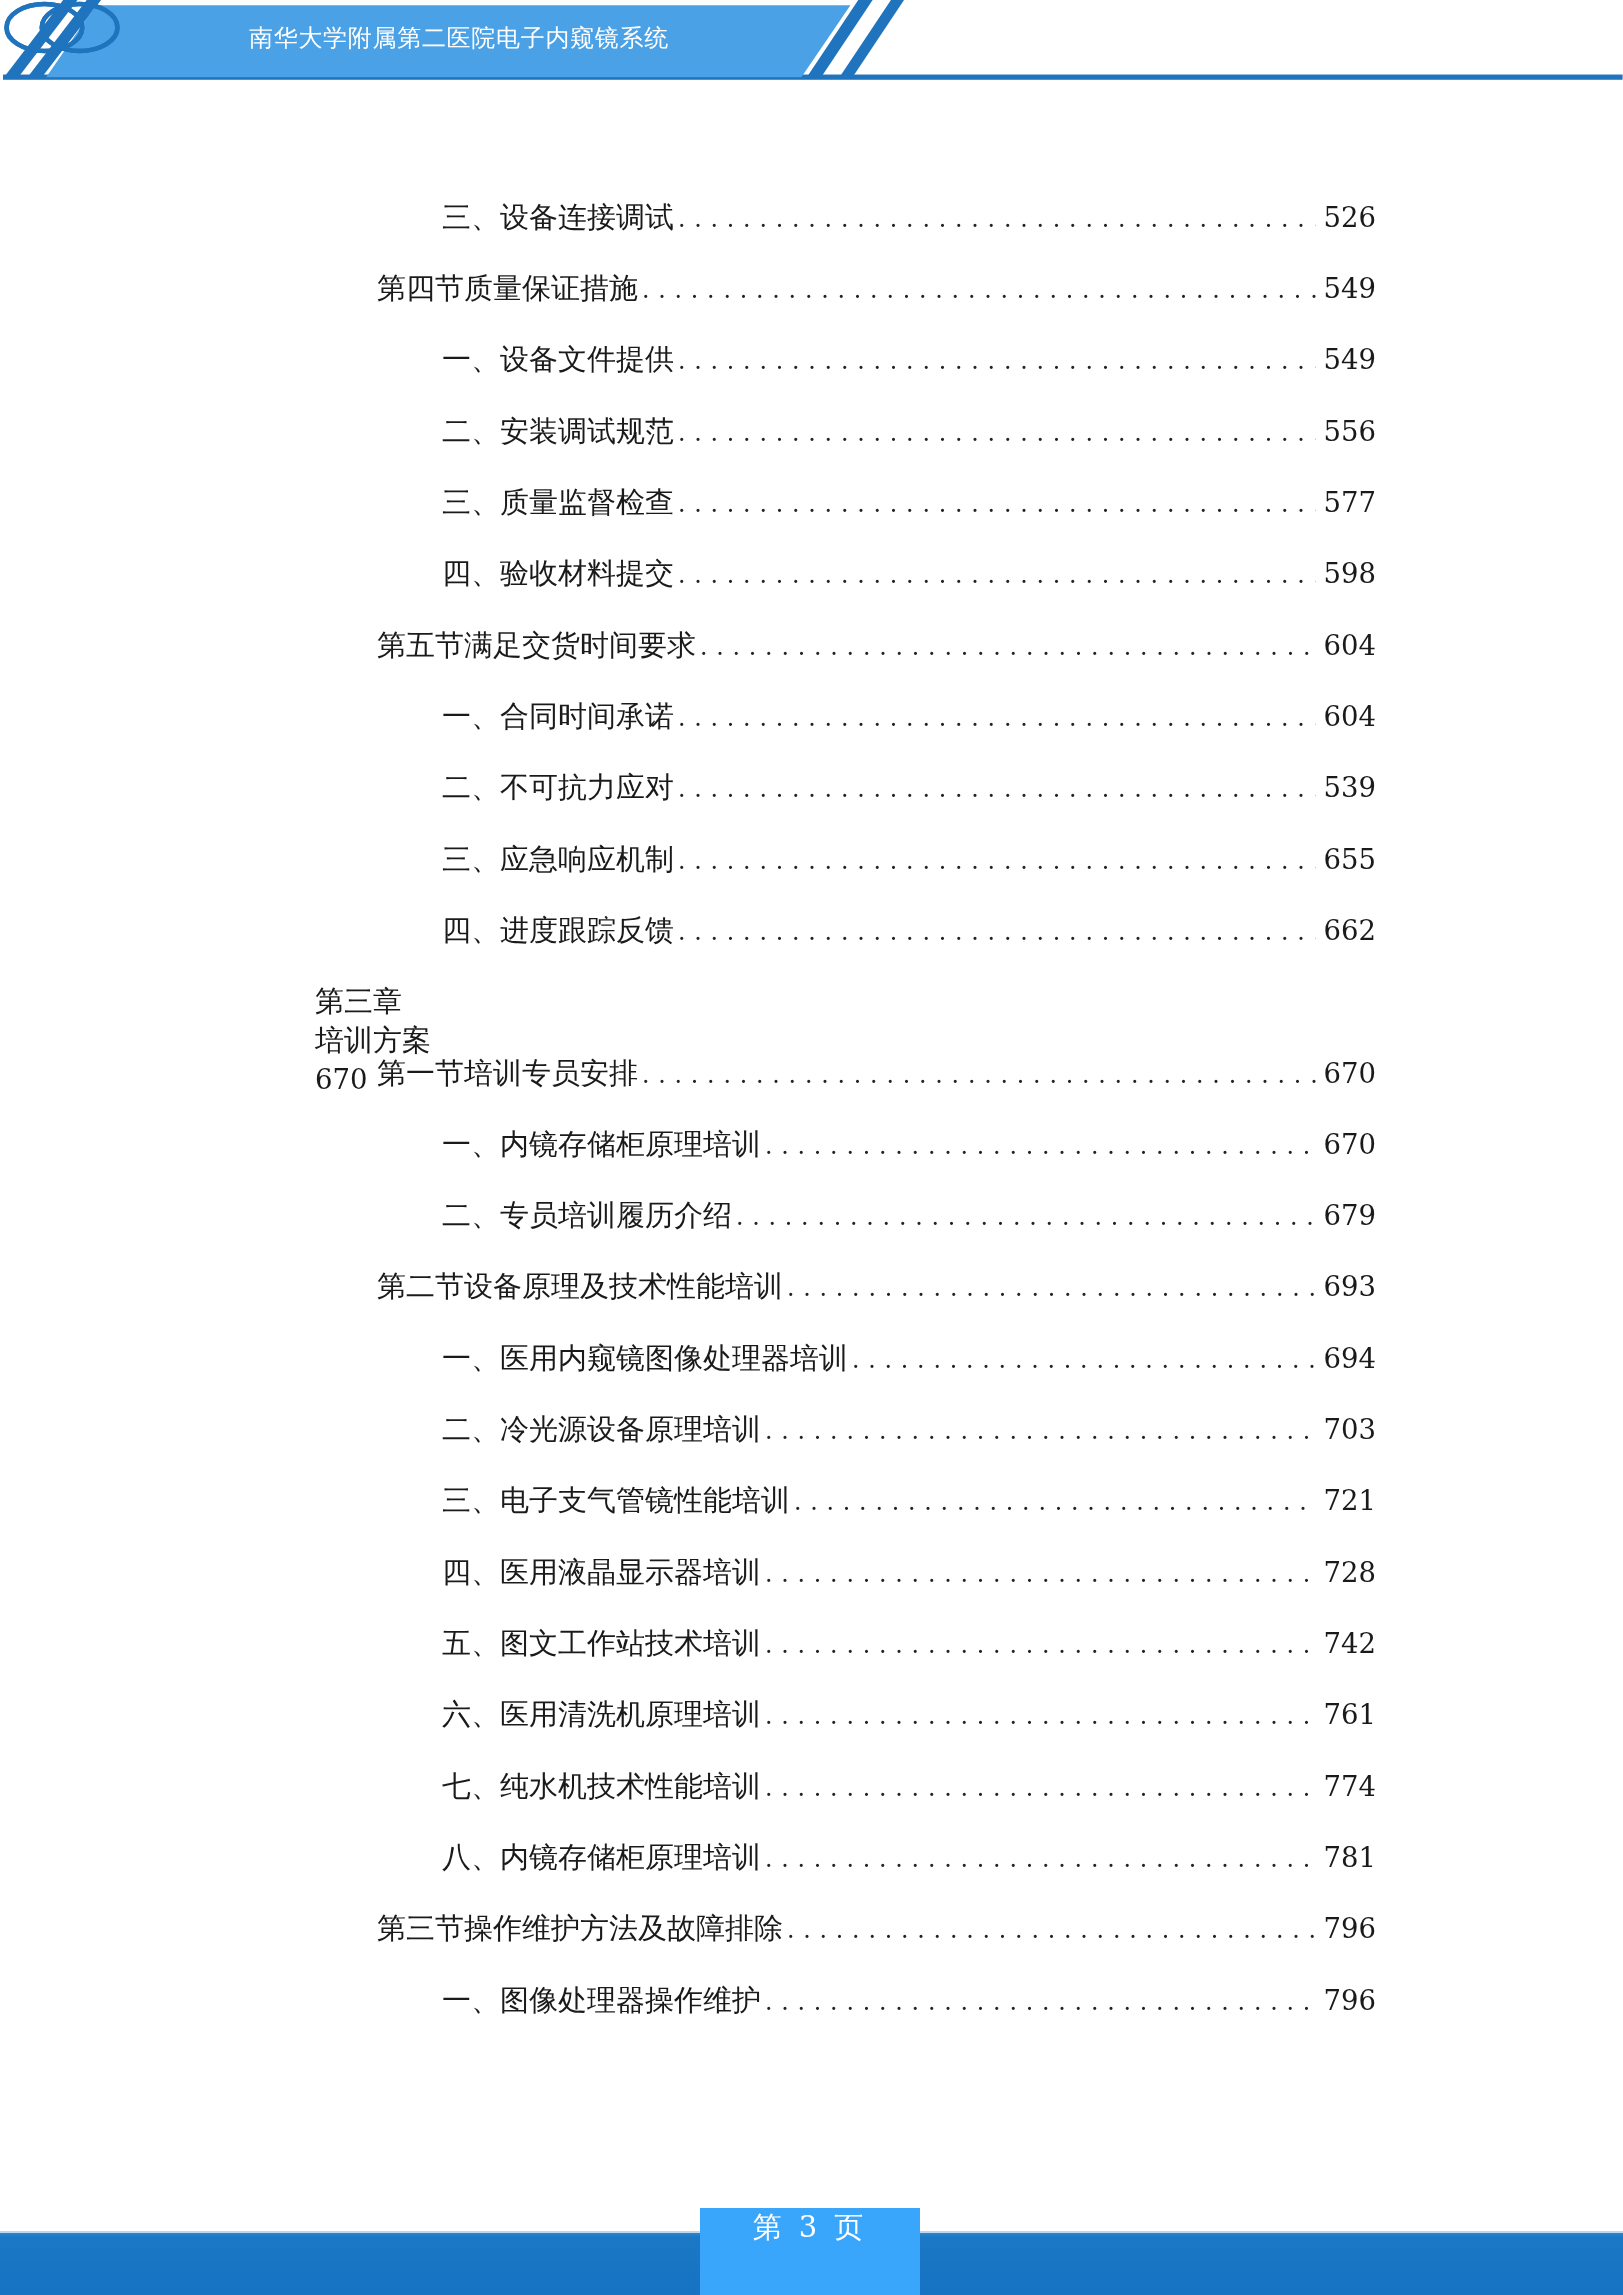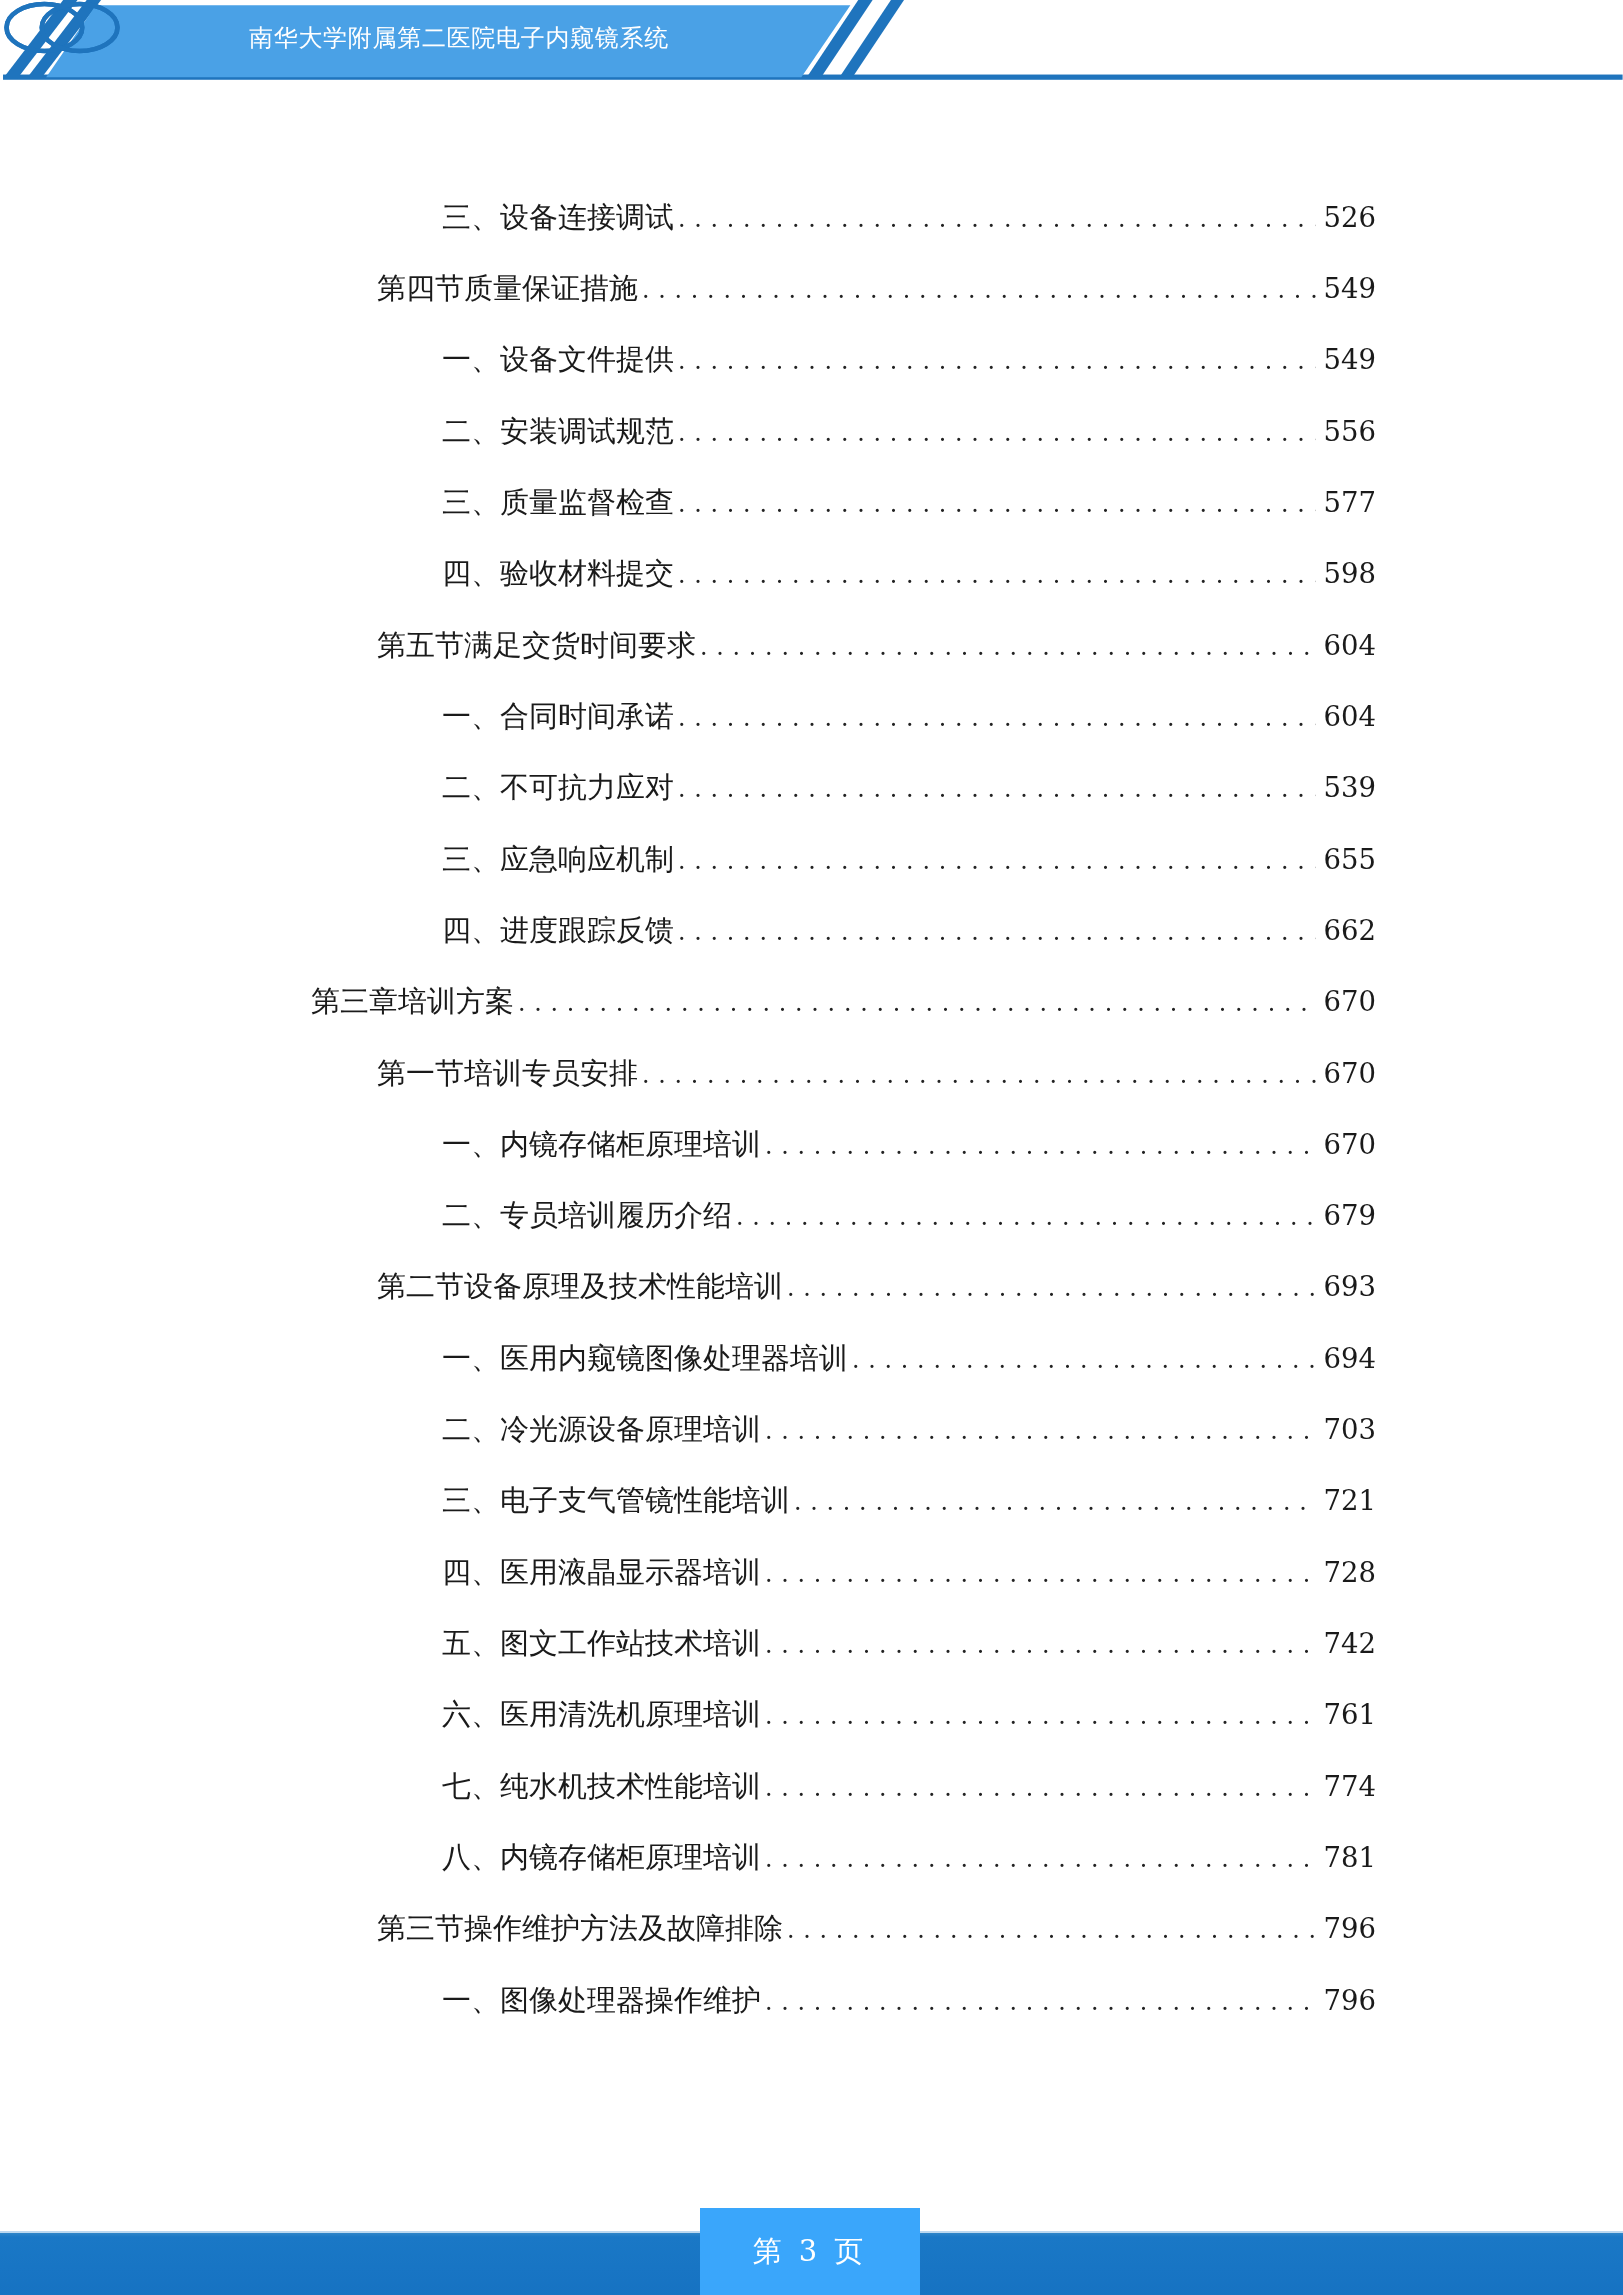--- a/index.html
+++ b/index.html
@@ -21,21 +21,21 @@
   .logo-left { left: 1037px; }
   .logo-right { left: 1492px; }
 
   
   .toc { position: absolute; left: 0; top: 0; width: 1623px; }
   .toc-row {
     position: absolute; right: 247px; height: 39px;
     display: flex; align-items: baseline;
     font-size: 29px; line-height: 39px; white-space: nowrap;
   }
-  .toc-row.l1 { left: 311px; }
+  .toc-row.l1 { left: 311px; flex-direction: column; }
   .toc-row.l2 { left: 377px; }
   .toc-row.l3 { left: 442px; }
   .toc-num { display: inline-block; }
   .l3 .toc-num { width: 81px; }
   .l2 .toc-num, .l1 .toc-num { }
   .toc-label { flex: 0 0 auto; }
   .toc-leader {
     flex: 1 1 auto; overflow: hidden; margin: 0 7.9px 0 3.9px;
     letter-spacing: 5.2px; font-size: 23.6px; color: #222;
   }
@@ -47,21 +47,21 @@
 
   
   .footer-band {
     position: absolute; left: 0; top: 2231px; width: 1623px; height: 65px;
     background: linear-gradient(#2f86c9 0px, #1a78c6 3.9px, #1672c2 100%);
     border-top: 2px solid #bcd8f0;
   }
   .footer-tab {
     position: absolute; left: 700px; top: 2208px; width: 220px; height: 88px;
     background: #3aa6fb;
-    display: flex; align-items: center; justify-content: center;
+    display: flex; justify-content: center;
   }
   .footer-label {
     color: #ffffff; font-size: 29px; letter-spacing: 3.9px;
     font-family: "DejaVu Serif", "Liberation Serif", serif;
   }
 </style>
 </head>
 <body>
 
 <div class="header">

